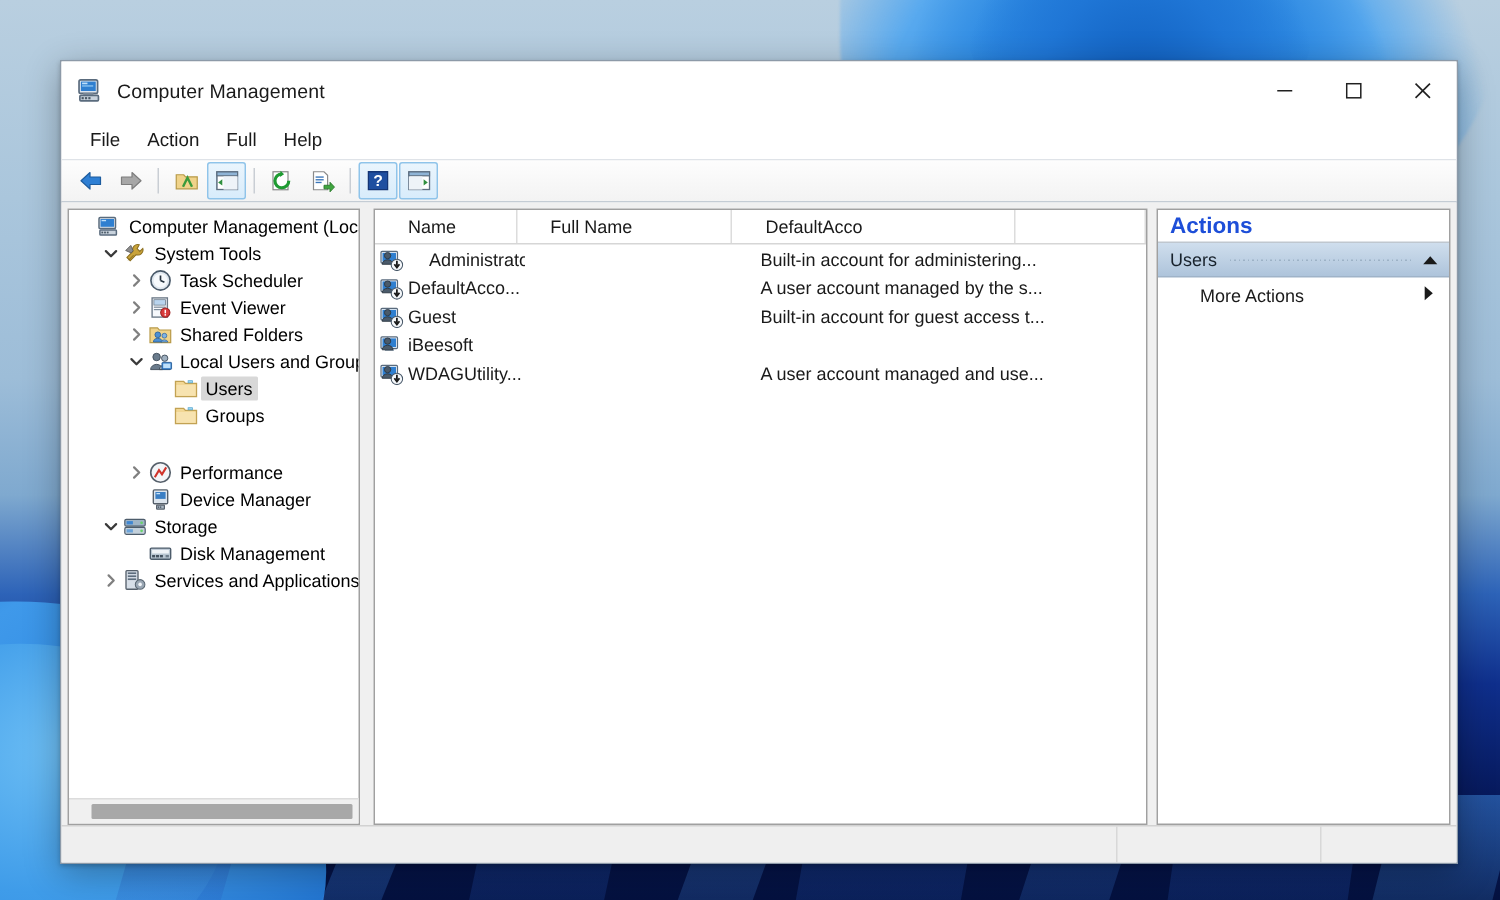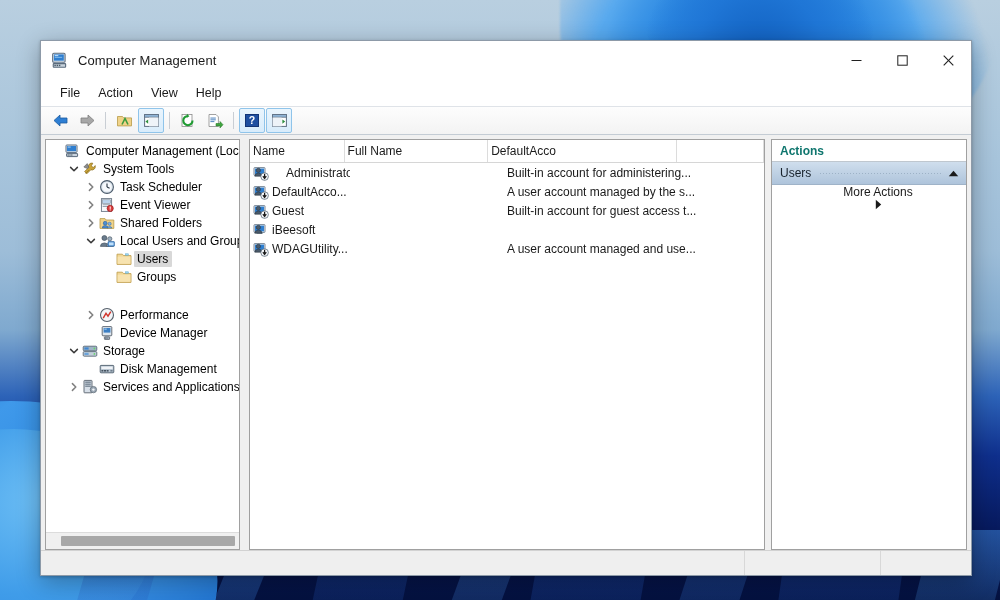--- a/index.html
+++ b/index.html
@@ -118,50 +118,50 @@
   #hthumb{height:10px;background:#a8a8a8;border-radius:1px;margin-left:14px;width:174px;}
 
   
   #splitter{width:3px;flex:0 0 3px;background:#f0f0f0;cursor:col-resize;}
 
   
   #listpane{flex:1 1 auto;background:#fff;border:1px solid #a0a0a0;display:flex;flex-direction:column;min-height:0;min-width:0;}
   #listheader{height:22px;flex:0 0 22px;display:flex;background:#fff;border-bottom:1px solid #d6d6d6;}
   .lh{
     font-size:12px;color:#1a1a1a;display:flex;align-items:center;
-    padding-left:3px;border-right:1px solid #dcdcdc;box-sizing:border-box;cursor:default;
+    padding-left:22px;border-right:1px solid #dcdcdc;box-sizing:border-box;cursor:default;
   }
   #listrows{flex:1 1 auto;overflow:hidden;}
   .lrow{height:19px;display:flex;align-items:center;cursor:default;}
   .lcell{font-size:12px;color:#1a1a1a;box-sizing:border-box;overflow:hidden;white-space:nowrap;text-overflow:ellipsis;}
   .lcell.name{display:flex;align-items:center;padding-left:3px;}
   .uicon{width:16px;height:16px;flex:0 0 16px;margin-right:3px;position:relative;}
 
   
   #actionspane{
     width:194px;flex:0 0 194px;margin-left:3px;background:#fff;
     border:1px solid #a0a0a0;display:flex;flex-direction:column;min-height:0;
   }
   #actions-title{
     height:21px;flex:0 0 21px;display:flex;align-items:center;padding-left:8px;
-    font-size:12px;font-weight:bold;color:#0f766e;background:#fff;border-bottom:1px solid #bfc7cf;
+    font-size:15px;font-weight:bold;color:#1d4ed8;background:#fff;border-bottom:1px solid #bfc7cf;
   }
   #actions-group-head{
     height:22px;flex:0 0 22px;display:flex;align-items:center;padding:0 7px 0 8px;
     background:linear-gradient(180deg,#cfdeed,#aec4db);
     border-bottom:1px solid #9fb3c8;font-size:12px;color:#18222c;cursor:default;
     justify-content:space-between;position:relative;
   }
   #actions-group-head .dotline{
     position:absolute;left:48px;right:24px;top:11px;height:1px;
     background:repeating-linear-gradient(90deg,#9db2c6 0 1px,transparent 1px 3px);
   }
   .act-item{
     height:24px;display:flex;align-items:center;padding-left:28px;padding-right:10px;
-    font-size:12px;color:#1a1a1a;cursor:default;justify-content:space-between;flex-direction:column;
+    font-size:12px;color:#1a1a1a;cursor:default;justify-content:space-between;
   }
 
   
   #statusbar{
     height:24px;flex:0 0 24px;background:#efefef;border-top:1px solid #d2d2d2;
     display:flex;align-items:stretch;
   }
   #sb1{flex:1 1 auto;border-right:1px solid #d8d8d8;display:flex;align-items:center;padding-left:8px;font-size:11px;color:#444;}
   #sb2{width:135px;flex:0 0 135px;border-right:1px solid #d8d8d8;}
   #sb3{width:90px;flex:0 0 90px;}
@@ -219,21 +219,21 @@
             <line x1="0.7" y1="0.7" x2="10.3" y2="10.3" stroke="#202020" stroke-width="1.1"></line>
             <line x1="10.3" y1="0.7" x2="0.7" y2="10.3" stroke="#202020" stroke-width="1.1"></line>
           </svg>
       </div>
     </div>
   </div>
 
   <div id="menubar">
     <div class="menu-item">File</div>
     <div class="menu-item">Action</div>
-    <div class="menu-item">View</div>
+    <div class="menu-item">Full</div>
     <div class="menu-item">Help</div>
   </div>
 
   <div id="toolbar">
     <div class="tb-btn">
       <svg width="17" height="15" viewBox="0 0 17 15">
         <path d="M8 2 L2 7.5 L8 13 L8 10 L15 10 L15 5 L8 5 Z" fill="#2e7fd4" stroke="#1d5c9e" stroke-width=".8" stroke-linejoin="round"></path>
       </svg>
     </div>
     <div class="tb-btn">

